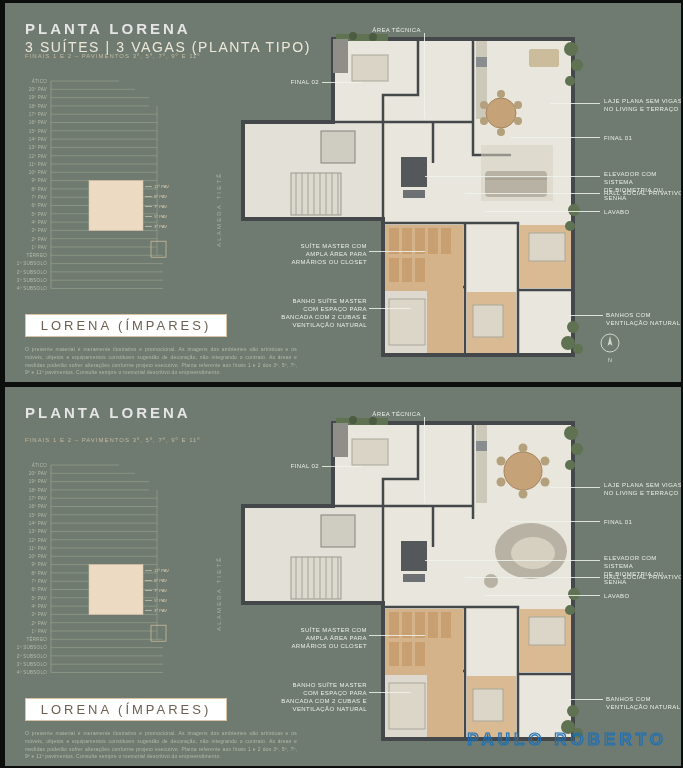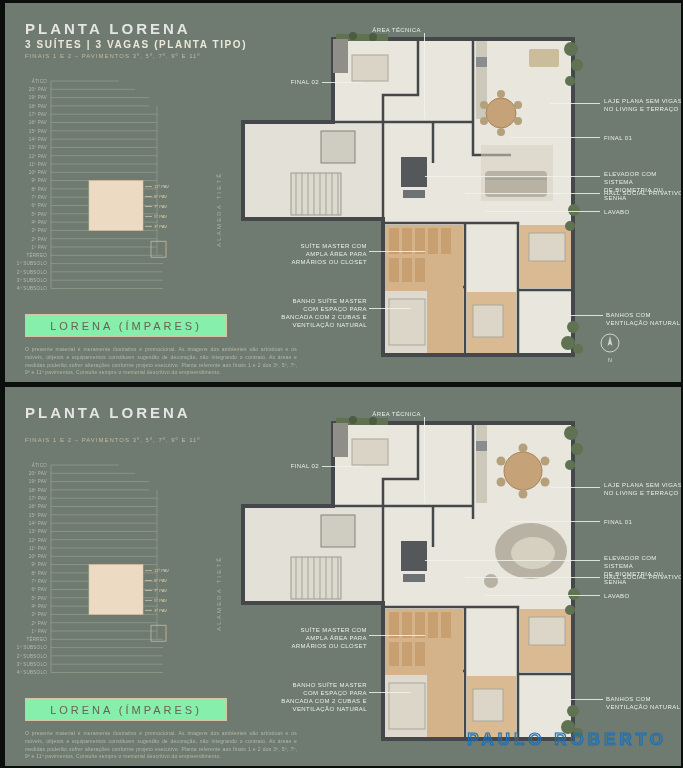--- a/index.html
+++ b/index.html
@@ -1,24 +1,24 @@
 <!DOCTYPE html>
 <html><head>
 <meta charset="utf-8">
 <style>
   html,body{margin:0;padding:0;background:#0c0e0d;}
   body{width:683px;height:768px;font-family:"Liberation Sans",sans-serif;-webkit-font-smoothing:antialiased;}
   .panel{position:relative;width:683px;height:384px;background:#6f7b70;border-top:3px solid #0c0e0d;border-bottom:2px solid #0c0e0d;
          border-left:5px solid #0c0e0d;border-right:2px solid #0c0e0d;box-sizing:border-box;overflow:hidden;}
   .p-title{position:absolute;left:20px;top:17px;font-size:15px;letter-spacing:3px;font-weight:600;color:#e5e5e5;}
-  .p-sub{position:absolute;left:20px;top:36px;font-size:10px;letter-spacing:1.6px;font-weight:700;color:#ece7d9;}
+  .p-sub{position:absolute;left:20px;top:36px;font-size:14px;letter-spacing:1.6px;font-weight:400;color:#ece7d9;}
   .p-meta{position:absolute;left:20px;top:50px;font-size:6px;letter-spacing:1px;color:#c3b99f;}
   .stack{position:absolute;left:6px;top:72px;}
-  .unit-box{position:absolute;left:20px;top:311px;width:200px;height:21px;background:#86efac;border:1px solid #d9c3a6;
-            display:flex;align-items:center;justify-content:center;font-size:11px;letter-spacing:3px;color:#6b6051;}
+  .unit-box{position:absolute;left:20px;top:311px;width:200px;height:21px;background:#ffffff;border:1px solid #d9c3a6;
+            display:flex;align-items:center;justify-content:center;font-size:13px;letter-spacing:3px;color:#6b6051;}
   .disclaimer{position:absolute;left:20px;top:343px;width:272px;font-size:5px;line-height:1.55;color:#b2baa9;text-align:justify;letter-spacing:.2px;}
   .street{position:absolute;left:211px;top:128px;height:116px;writing-mode:vertical-rl;transform:rotate(180deg);
           font-size:6px;letter-spacing:2.2px;color:#a9b2a1;}
   .plan{position:absolute;left:228px;top:22px;width:356px;height:348px;z-index:1;}
   .co{position:absolute;z-index:3;font-size:6px;line-height:1.35;letter-spacing:.4px;color:#e9eee5;white-space:pre-line;}
   .lead{position:absolute;z-index:3;background:rgba(240,243,236,.85);}
   .lead.h{height:1px;}
   .lead.v{width:1px;}
   .co-area{left:330px;top:23px;width:86px;text-align:right;}
   .co-final02{left:240px;top:75px;width:74px;text-align:right;}

